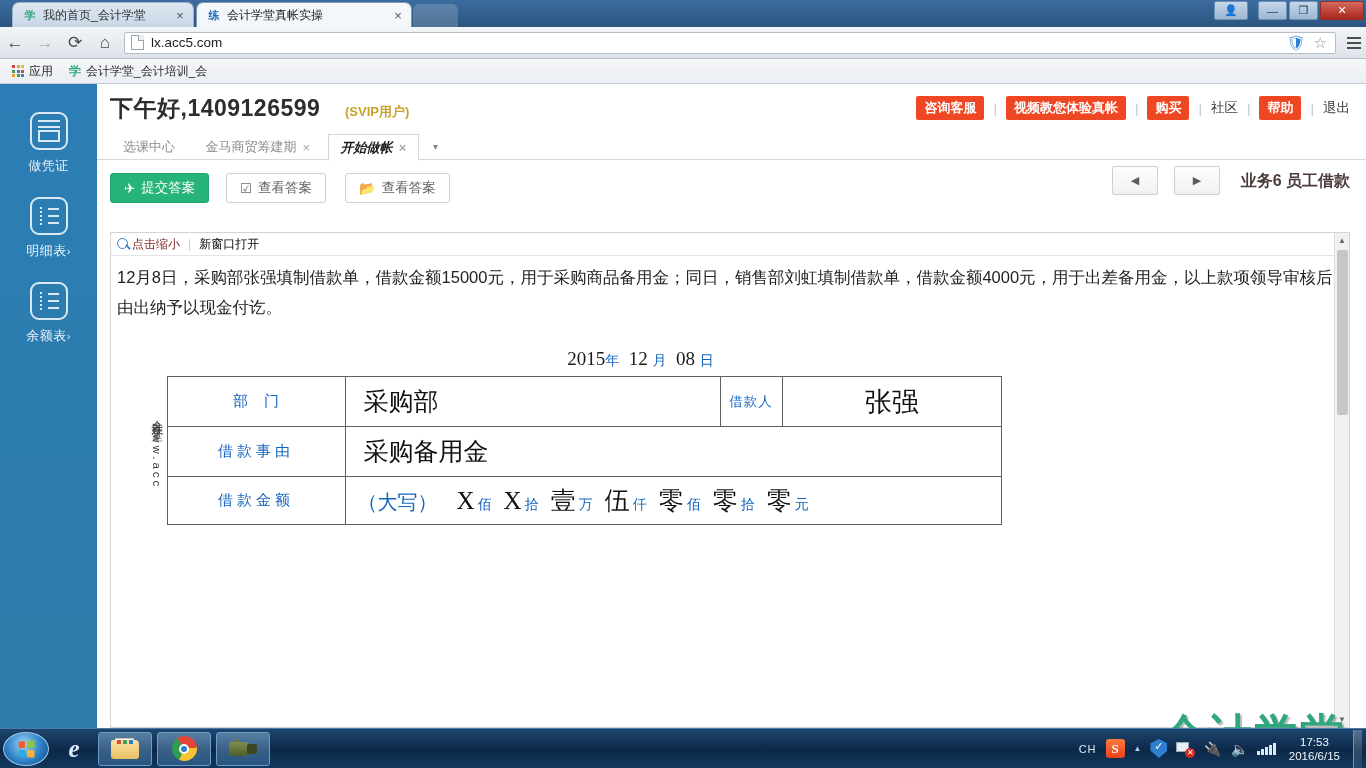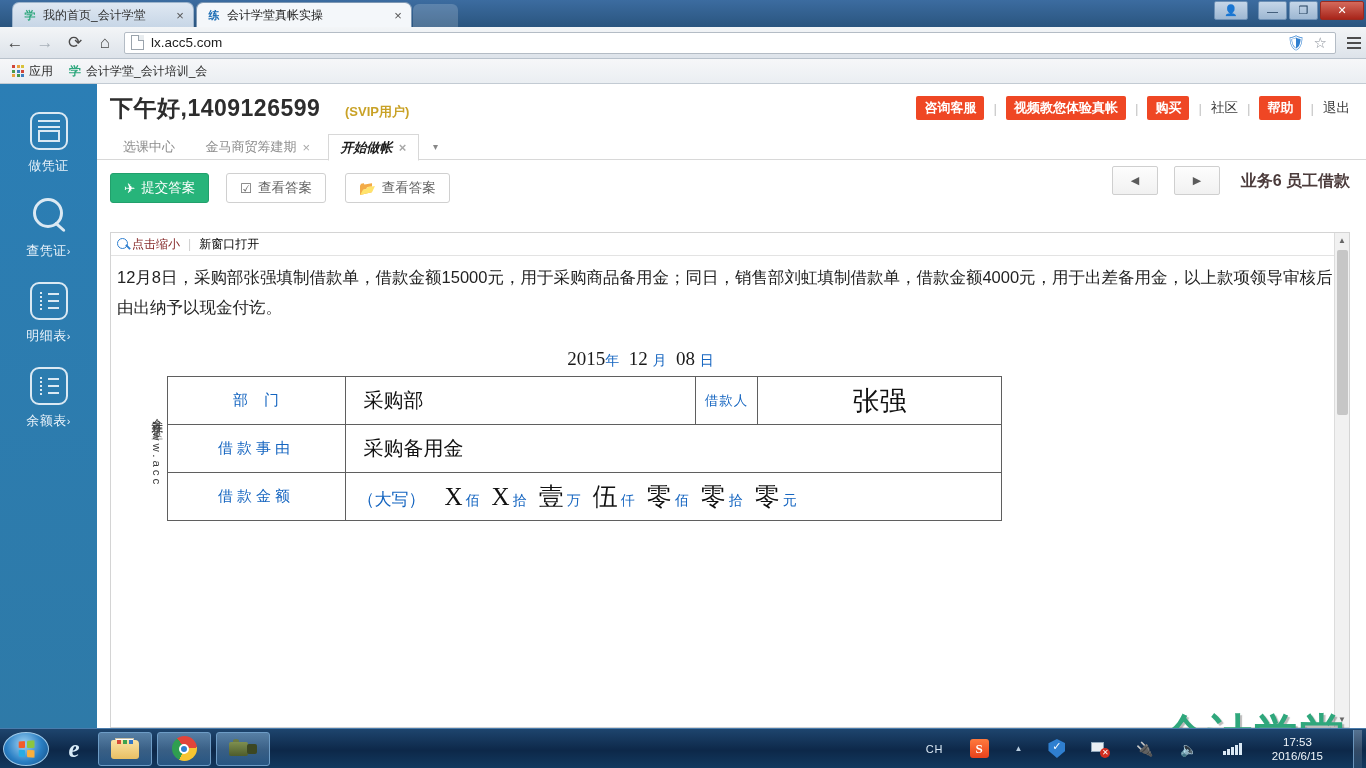--- a/index.html
+++ b/index.html
@@ -212,26 +212,26 @@
 
   .ftable { position: relative; margin-left: 24px; width: 855px; border-collapse: collapse; }
   .ftable td { border: 1.6px solid #5f5f5f; }
   .vstrip {
     width: 20px; text-align: center; font-size: 11.5px; color: #3a3a3a;
     writing-mode: vertical-rl; letter-spacing: 3px; padding: 6px 0;
     border: none !important;
   }
   .lbl-cell { width: 178px; text-align: center; font-size: 15px; color: #1565c0; letter-spacing: 4px; padding: 14px 0; }
   .lbl-cell.sp { letter-spacing: 16px; text-indent: 16px; }
-  .val-cell { padding: 8px 0 8px 18px; font-size: 20px; color: #111; font-family: "Liberation Serif", serif; }
+  .val-cell { padding: 8px 0 8px 18px; font-size: 25px; color: #111; font-family: "Liberation Serif", serif; }
   .mini-lbl { width: 62px; text-align: center; font-size: 13.5px; color: #1565c0; letter-spacing: 1px; }
   .name-cell { text-align: center; font-size: 27px; color: #111; font-family: "Liberation Serif", serif; }
 
   .amount-cell { padding: 4px 0 4px 12px; white-space: nowrap; }
-  .daxie { font-size: 17px; color: #1565c0; margin-right: 16px; }
+  .daxie { font-size: 20px; color: #1565c0; margin-right: 16px; }
   .amt-ch { font-size: 25px; color: #111; font-family: "Liberation Serif", serif; margin: 0 3px; }
   .amt-un { font-size: 14px; color: #1565c0; margin-right: 9px; }
 
   .scrollbar-v {
     position: absolute; right: 0; top: 0; width: 15px; bottom: 0; background: #f1f1f1; border-left: 1px solid #dcdcdc;
   }
   .sb-up, .sb-down { height: 15px; display:flex; align-items:center; justify-content:center; font-size:8px; color:#666; background:#f1f1f1;}
   .sb-down { position: absolute; bottom: 0; left: 0; right: 0; }
   .sb-thumb { position: absolute; top: 17px; left: 2px; width: 11px; height: 165px; background: #c6c6c6; border-radius: 2px; }
   .wm-logo { position: absolute; right: 20px; top: 622px; text-align: right; pointer-events: none; }
@@ -271,21 +271,21 @@
   .tb-folder .d3 { position:absolute; left:18px; top:2px; width:4px; height:4px; background:#3578c6;}
   .chrome-ico { width: 25px; height: 25px; border-radius: 50%;
     background: conic-gradient(from -35deg, #e2443a 0deg 120deg, #f7c531 120deg 240deg, #2f9e50 240deg 360deg);
     display:flex; align-items:center; justify-content:center; }
   .chrome-ico b { display:block; width: 10px; height: 10px; border-radius: 50%; background:#2f7fd0; border: 2px solid #fff; }
   .cam-ico { width: 28px; height: 19px; position: relative; }
   .cam-ico .body { position:absolute; left:0; top:3px; width:19px; height:14px; background: linear-gradient(#7e8f4f,#4e5c2c); border-radius:2px;}
   .cam-ico .lens { position:absolute; left:18px; top:5px; width:10px; height:10px; background:#3c4722; border-radius:2px;}
   .cam-ico .top  { position:absolute; left:4px; top:0px; width:6px; height:4px; background:#6b7a42; border-radius:50%;}
 
-  .tray { margin-left: auto; display: flex; align-items: center; gap: 26px; padding-right: 4px; color:#dbe9f5; }
+  .tray { margin-left: auto; display: flex; align-items: center; gap: 9px; padding-right: 4px; color:#dbe9f5; }
   .tray-ch { font-size: 11px; letter-spacing: 1px; }
   .sogou { width: 19px; height: 19px; border-radius: 3px; background: linear-gradient(#ff7a3d,#e8411c);
            color:#fff; font-weight:bold; font-size: 13px; display:flex; align-items:center; justify-content:center;
            font-family:"Liberation Serif", serif; }
   .tray-caret { font-size: 8px; color:#b8cde0; }
   .tray-shield { width:17px; height:19px; background:#2f7fd0;
                  clip-path: polygon(50% 0,100% 22%,100% 62%,50% 100%,0 62%,0 22%); position:relative; }
   .tray-shield:after { content:"✓"; position:absolute; left:0; right:0; top:1px; text-align:center; color:#fff; font-size:11px;}
   .tray-net { position: relative; width: 19px; height: 16px; }
   .tray-net .mon { position:absolute; left:0; top:1px; width:13px; height:10px; background:#e9eef3; border:1px solid #8fa6bb;}
@@ -372,24 +372,20 @@
       <span>会计学堂_会计培训_会</span>
     </div>
   </div>
 
   <div class="page">
 
     <div class="sidebar">
       <div class="side-item">
         <div class="side-ico doc"></div>
         <div class="side-label"><span>做凭证</span></div>
-      </div>
-      <div class="side-item">
-        <div class="side-ico search"></div>
-        <div class="side-label"><span>查凭证</span><span class="chev">›</span></div>
       </div>
       <div class="side-item">
         <div class="side-ico list"></div>
         <div class="side-label"><span>明细表</span><span class="chev">›</span></div>
       </div>
       <div class="side-item">
         <div class="side-ico list"></div>
         <div class="side-label"><span>余额表</span><span class="chev">›</span></div>
       </div>
     </div>

